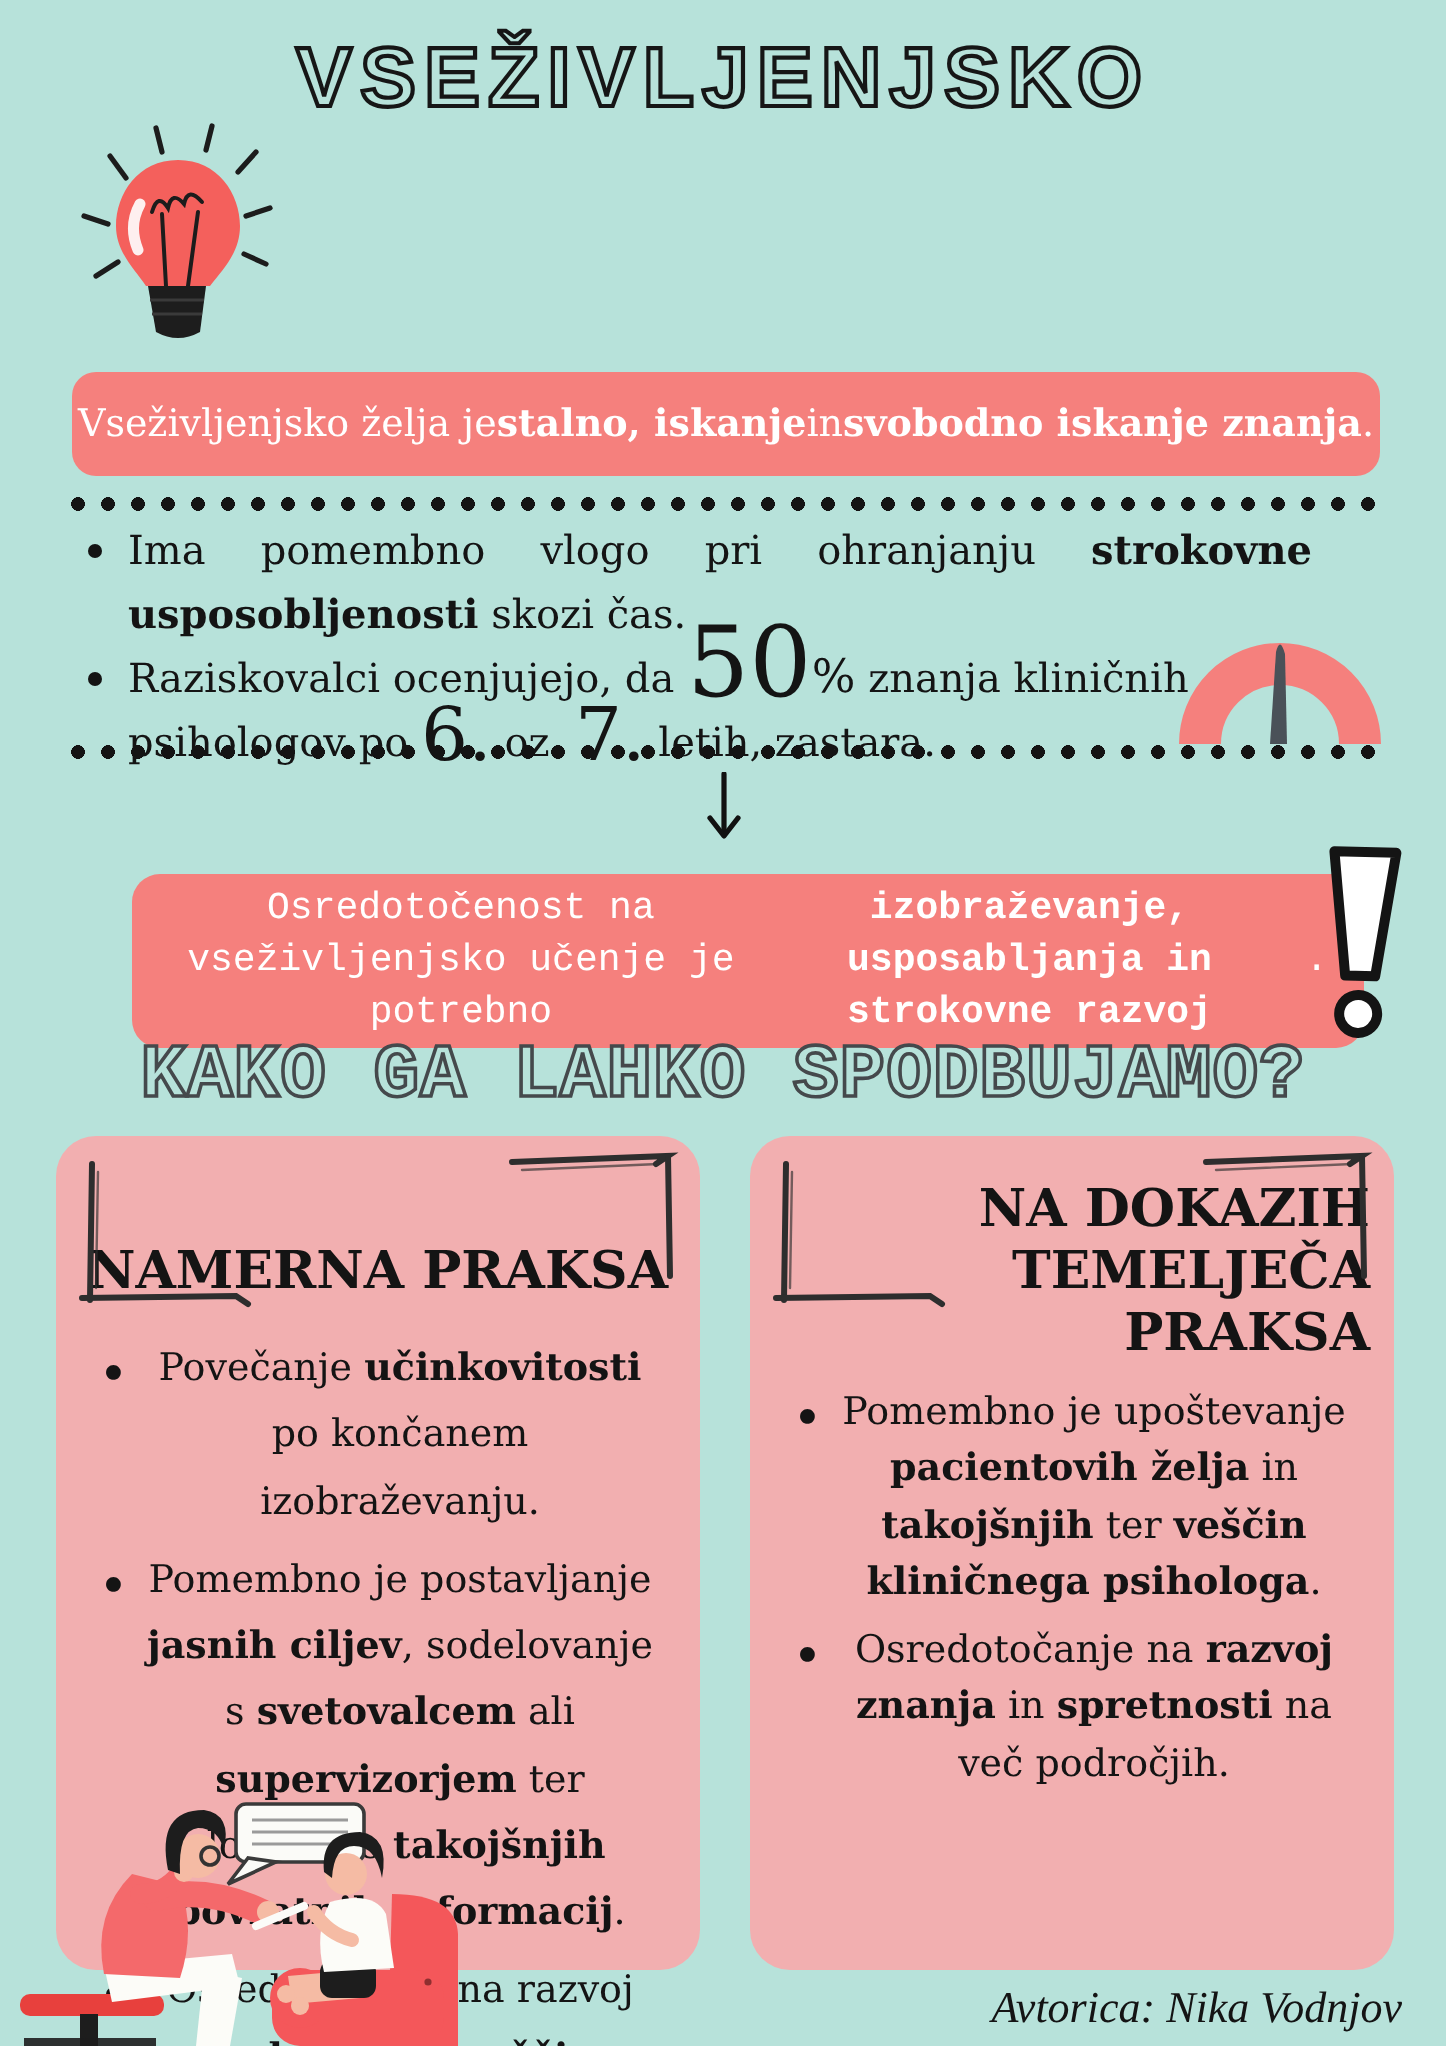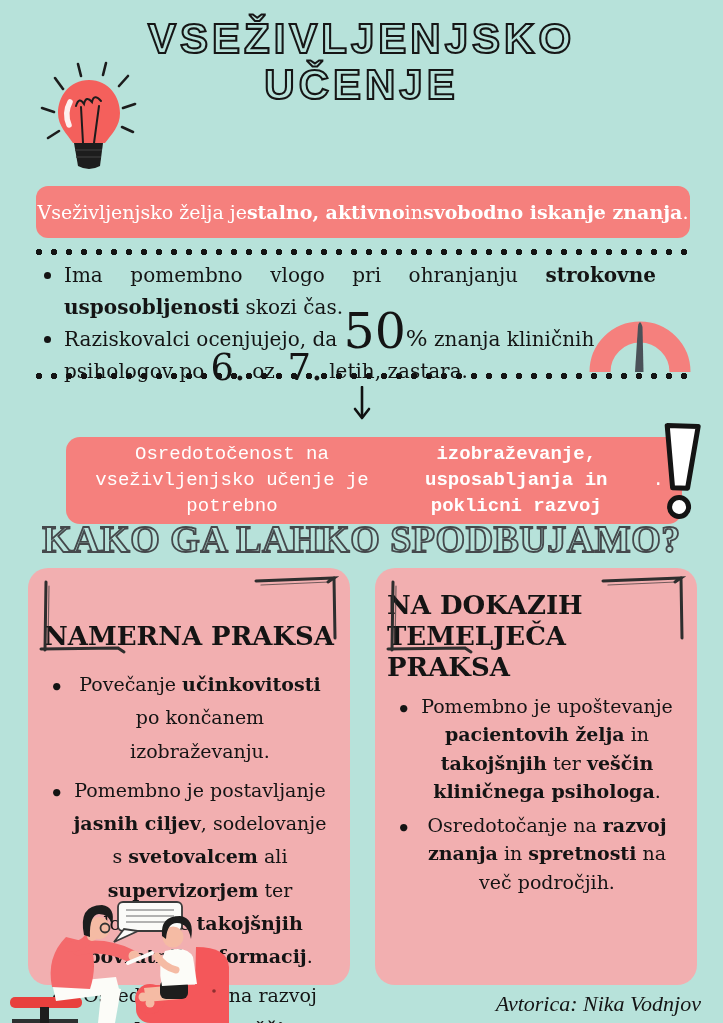--- a/index.html
+++ b/index.html
@@ -47,31 +47,31 @@
   .facts li{position:relative; padding-left:22px; line-height:1.58;}
   .facts li::before{content:""; position:absolute; left:2px; top:12px; width:7px; height:7px; border-radius:50%; background:var(--ink);}
   .fact-1{width:592px; text-align:justify;}
   .fact-2{width:560px; margin-top:1px;}
   .n-xl{font-size:49px; line-height:0; vertical-align:-2px;}
   .n-lg{font-size:37px; line-height:0; vertical-align:-2px;}
   .n-pct{font-size:23px; line-height:0;}
   
   .heading{
     left:0; right:0; top:517px; text-align:center;
-    font-family:Liberation Serif, serif; font-weight:700; font-size:38px;
+    font-family:Liberation Mono, monospace; font-weight:700; font-size:38px;
     color:var(--bg); -webkit-text-stroke:1.8px var(--holine); letter-spacing:0.5px;
   }
   
   .card{
     top:568px; width:322px; height:417px; border-radius:20px; background:var(--card);
   }
   .card-left{left:28px;} .card-right{left:375px;}
   .card-title{
     margin:22px 12px 0; min-height:62px; display:flex; align-items:flex-end; justify-content:center;
-    text-align:left; font-weight:700; font-size:26px; line-height:1.2;
+    text-align:right; font-weight:700; font-size:26px; line-height:1.2;
   }
   .card ul{list-style:none; margin:0; padding:0 14px; font-size:19px; text-align:center;}
   .card li{position:relative; padding:0 2px 0 24px;}
   .card li::before{content:"•"; position:absolute; left:8px; top:1px; font-size:21px; font-weight:700;}
   .card-left ul{margin-top:16px; line-height:1.75;}
   .card-left li{margin-bottom:6px;}
   .card-right ul{margin-top:8px; line-height:1.5;}
   .card-right li{margin-bottom:5px;}
   .corners{position:absolute; inset:0; pointer-events:none;}
   
@@ -108,25 +108,24 @@
       <path d="M43 48 q3 -10 8 -2 q2 -9 8 -2 q2 -9 9 -1"></path>
       <path d="M48 49 L50 85"></path>
       <path d="M66 48 L61 85"></path>
     </g>
     <path class="f-dark" d="M41 85 L70 85 L67 108 Q56 114 45 108 Z"></path>
     <line x1="42" y1="92" x2="69" y2="92" stroke="#3a3a3a" stroke-width="1.4"></line>
     <line x1="43" y1="99" x2="68" y2="99" stroke="#3a3a3a" stroke-width="1.4"></line>
   </svg>
 
   <div class="abs title title1">VSEŽIVLJENJSKO</div>
-  <div class="abs title title2">UČENJE</div>
 
   <div class="abs banner banner1">
       <span>Vseživljenjsko želja je </span>
-      <b>stalno, aktivno</b>
+      <b>stalno, iskanje</b>
       <span> in </span>
       <b>svobodno iskanje znanja</b>
       <span>.</span>
     </div>
 
   <div class="abs dots dots1"></div>
 
   <ul class="abs facts">
     <li class="fact-1"><span>Ima pomembno vlogo pri ohranjanju </span><b>strokovne usposobljenosti</b><span> skozi čas.</span></li>
     <li class="fact-2"><span>Raziskovalci ocenjujejo, da </span><span class="n-xl">50</span><span class="n-pct">%</span><span> znanja kliničnih psihologov po </span><span class="n-lg">6.</span><span> oz. </span><span class="n-lg">7.</span><span> letih, zastara.</span></li>
@@ -142,21 +141,21 @@
   <svg class="abs arrow" width="20" height="36" viewBox="0 0 20 36">
     <g stroke="#111" stroke-width="2.6" fill="none" stroke-linecap="round" stroke-linejoin="round">
       <line x1="10" y1="1" x2="10" y2="30"></line>
       <polyline points="3,23 10,32 17,23"></polyline>
     </g>
   </svg>
 
   <div class="abs banner banner2">
       <span>Osredotočenost na vseživljenjsko učenje je potrebno </span>
       <br>
-      <b>izobraževanje, usposabljanja in poklicni razvoj</b>
+      <b>izobraževanje, usposabljanja in strokovne razvoj</b>
       <span>.</span>
     </div>
 
   <svg class="abs excl" width="46" height="102" viewBox="0 0 46 102">
     <g transform="rotate(1.5 23 50)">
       <path d="M8 4 L39 4 L30 66 L15 66 Z" fill="#fff" stroke="#141414" stroke-width="5" stroke-linejoin="round"></path>
       <circle cx="22" cy="85" r="9.5" fill="#fff" stroke="#141414" stroke-width="5"></circle>
     </g>
   </svg>
 

